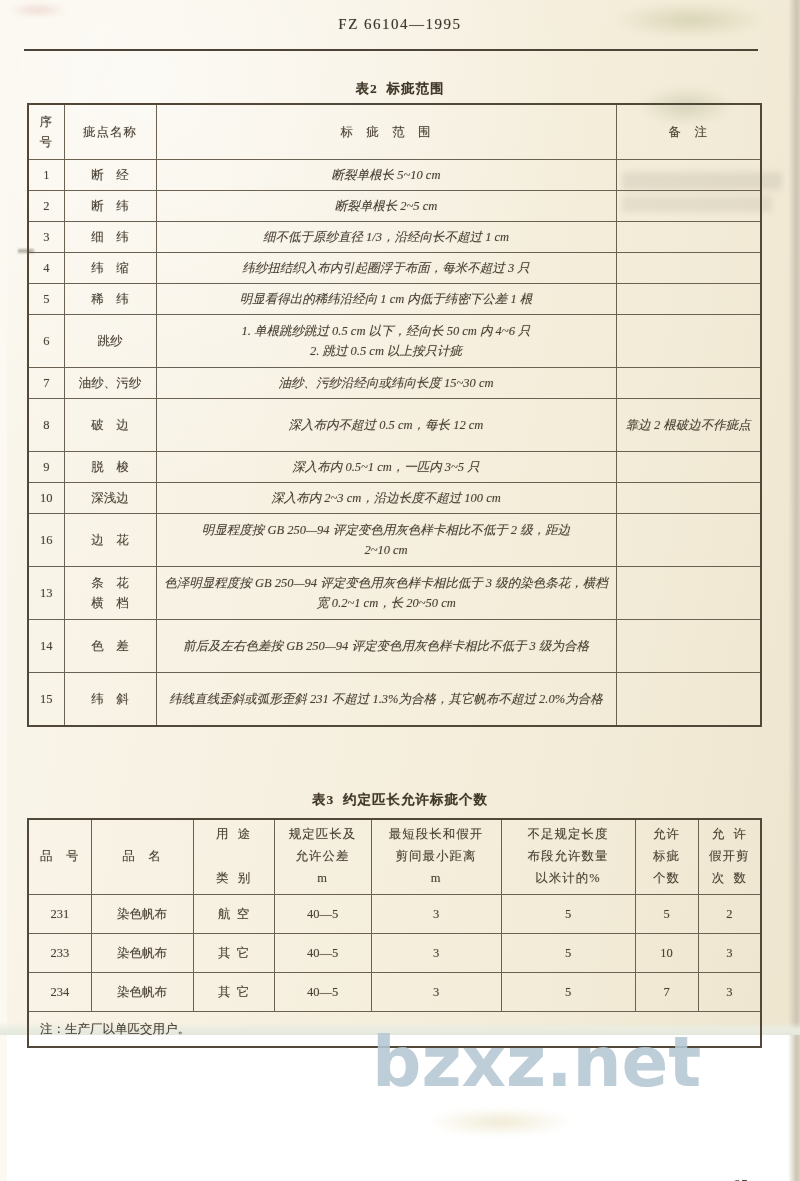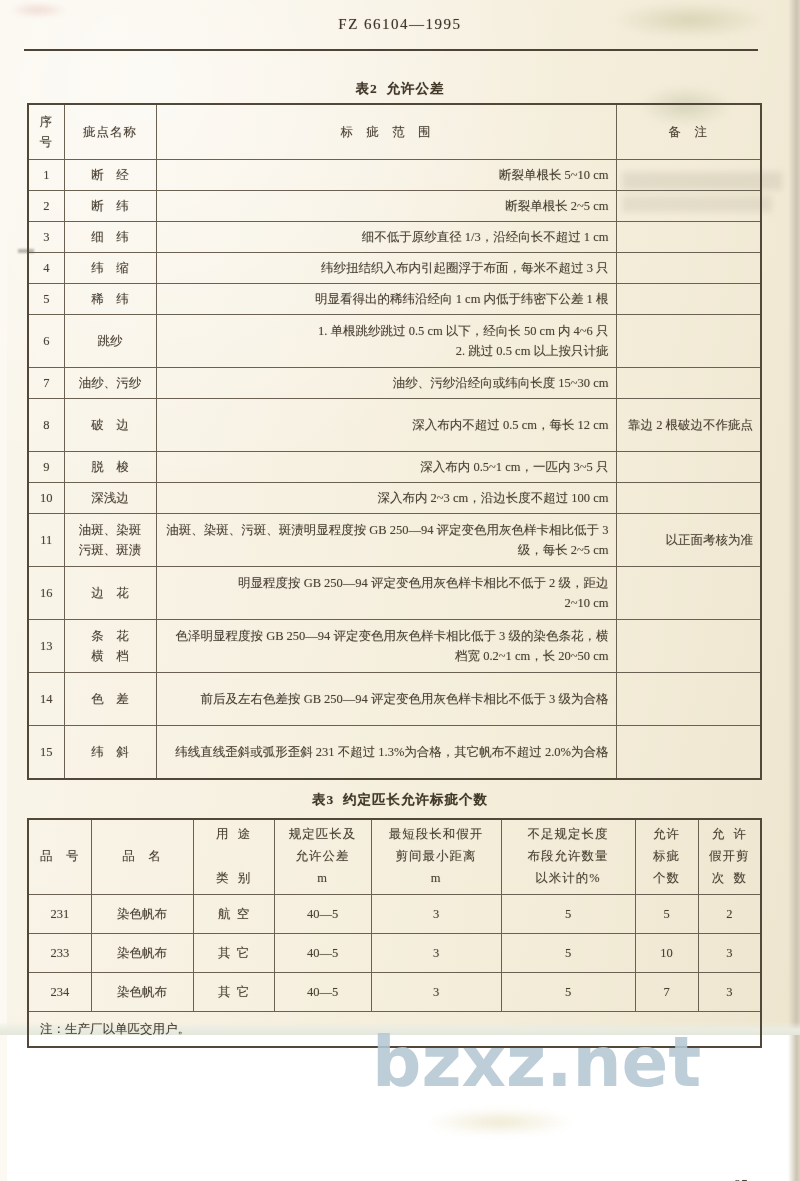--- a/index.html
+++ b/index.html
@@ -33,21 +33,21 @@
   #table3{top:818px;}
   .doc-table td,.doc-table th{border:1px solid #6b6152;font-weight:normal;
         font-size:12.5px;line-height:1.62;color:#4a4134;
         text-shadow:0 0 1px rgba(74,65,52,.35);
         padding:4px 7px;vertical-align:middle;white-space:pre-wrap;
         overflow:hidden;}
   .doc-table{border:2px solid #51483a;}
   .doc-table thead th{text-align:center;letter-spacing:1px;}
   #table2 thead th{height:46px;}
   .c-center{text-align:center;}
-  .c-left{text-align:right;}
+  .c-left{text-align:center;font-style:italic;}
   .row-s td{height:22px;}
   .row-d td{height:44px;}
   #table3 thead th{height:66px;line-height:1.75;}
   #table3 td{height:30px;text-align:center;}
   #table3 .note-cell{text-align:left;height:26px;padding-left:11px;margin-left:48px;}
 
   .page-number{position:absolute;top:1178px;right:52px;font-size:14px;color:#4a4134;
         text-shadow:0 0 1px rgba(74,65,52,.4);text-align:center;}
 
   .watermark{position:absolute;left:372px;top:1022px;z-index:3;
@@ -81,21 +81,21 @@
   <div class="artifact a2"></div>
   <div class="artifact a3"></div>
   <div class="artifact a4"></div>
   <div class="artifact a5"></div>
   <div class="artifact a6"></div>
   <div class="artifact a7"></div>
 
   <div class="doc-code">FZ 66104—1995</div>
   <div class="top-rule"></div>
 
-  <div class="tbl-title" id="t2-title">表2  允许公差</div>
+  <div class="tbl-title" id="t2-title">表2  标疵范围</div>
 
   <table class="doc-table" id="table2">
     <colgroup>
       <col style="width:36px">
         <col style="width:92px">
         <col style="width:460px">
         <col style="width:145px">
     </colgroup>
     <thead>
       <tr>
@@ -159,27 +159,20 @@
         <td class="c-center">9</td>
         <td class="c-center">脱    梭</td>
         <td class="c-left">深入布内 0.5~1 cm，一匹内 3~5 只</td>
         <td class="c-left"></td>
       </tr>
       <tr class="row-s">
         <td class="c-center">10</td>
         <td class="c-center">深浅边</td>
         <td class="c-left">深入布内 2~3 cm，沿边长度不超过 100 cm</td>
         <td class="c-left"></td>
-      </tr>
-      <tr class="row-d">
-        <td class="c-center">11</td>
-        <td class="c-center">油斑、染斑
-污斑、斑渍</td>
-        <td class="c-left">油斑、染斑、污斑、斑渍明显程度按 GB 250—94 评定变色用灰色样卡相比低于 3 级，每长 2~5 cm</td>
-        <td class="c-left">以正面考核为准</td>
       </tr>
       <tr class="row-d">
         <td class="c-center">16</td>
         <td class="c-center">边    花</td>
         <td class="c-left">明显程度按 GB 250—94 评定变色用灰色样卡相比不低于 2 级，距边
 2~10 cm</td>
         <td class="c-left"></td>
       </tr>
       <tr class="row-d">
         <td class="c-center">13</td>

